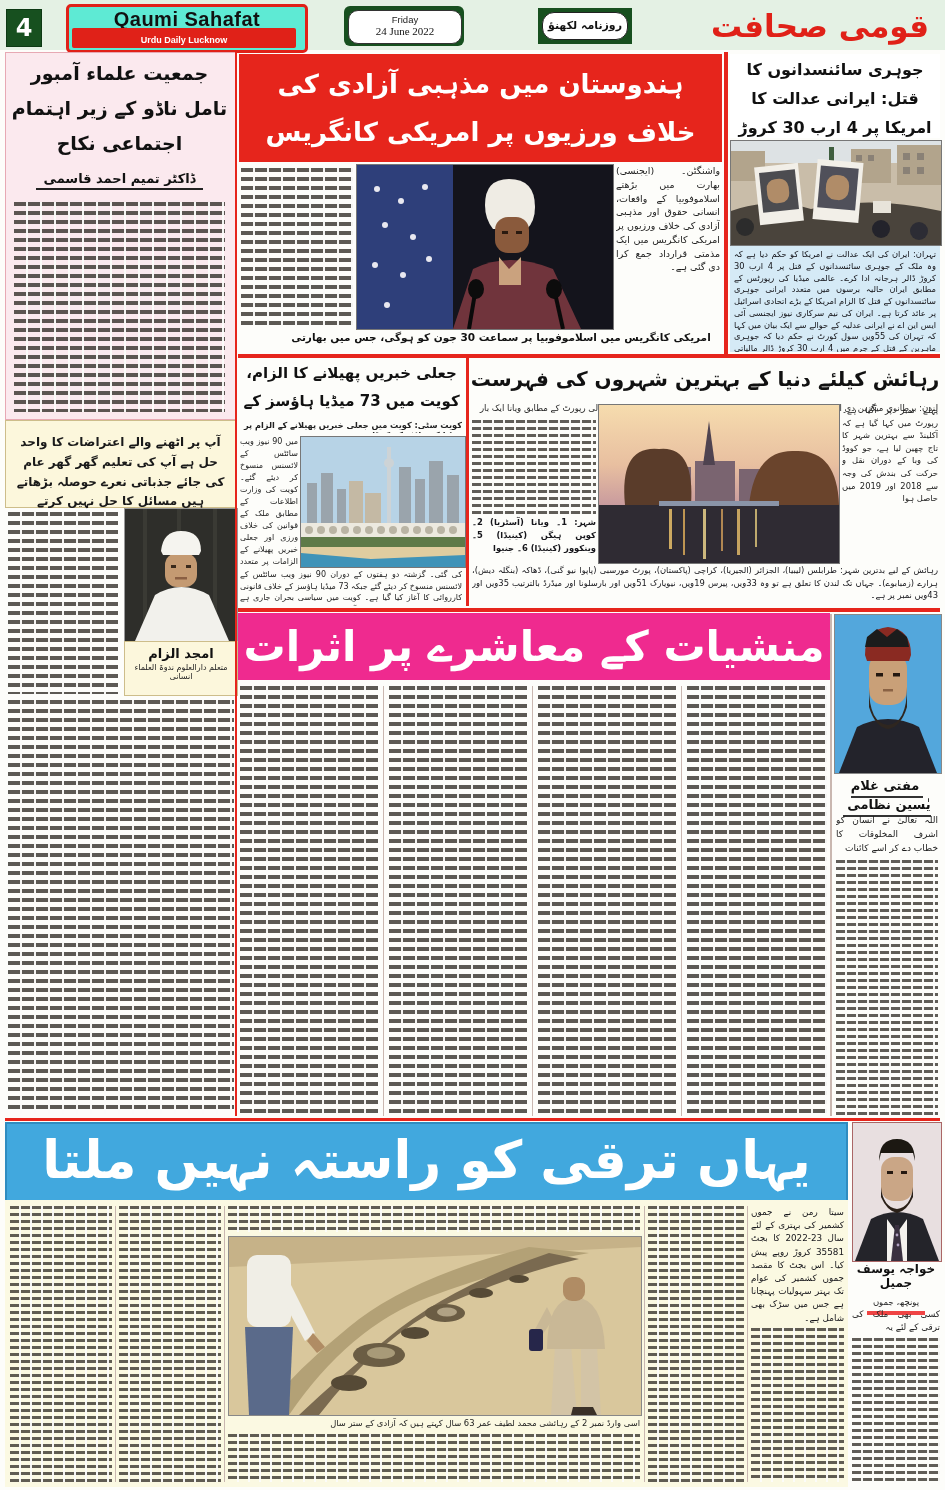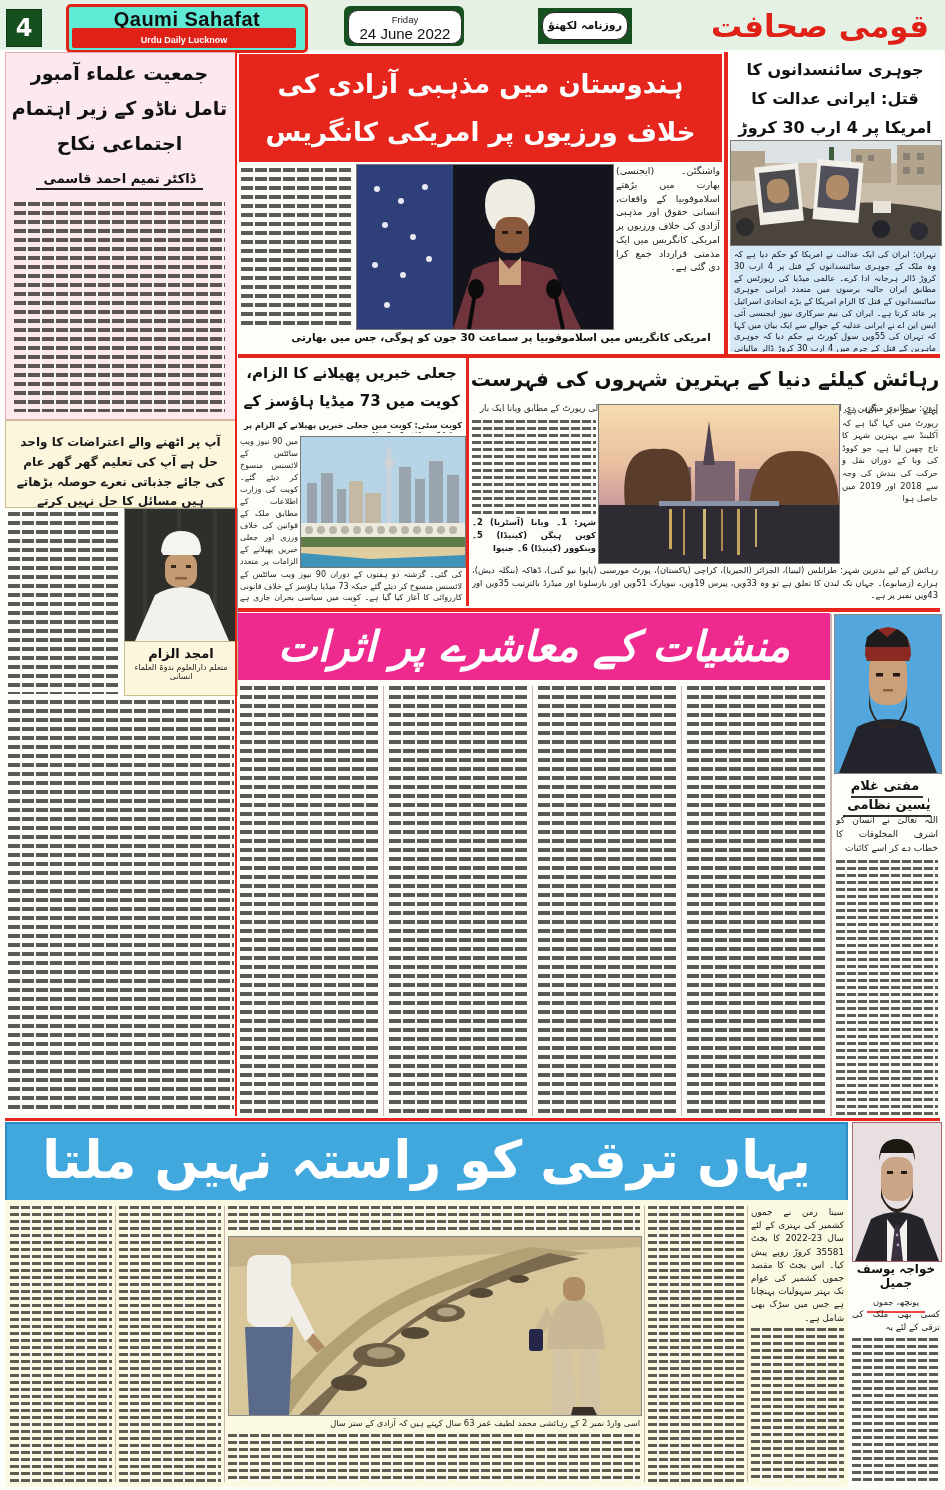--- a/index.html
+++ b/index.html
@@ -14,21 +14,21 @@
   .tf{background-image:
       repeating-linear-gradient(to right, transparent 0 12px, rgba(252,252,250,.95) 12px 14px),
       repeating-linear-gradient(to bottom, rgba(52,48,42,.8) 0 4px, transparent 4px 9px);}
   .tf-sm{background-image:
       repeating-linear-gradient(to right, transparent 0 9px, rgba(252,252,250,.95) 9px 11px),
       repeating-linear-gradient(to bottom, rgba(52,48,42,.78) 0 3px, transparent 3px 7px);}
   .vline{background:#e6251c;}
   .hline{background:#e6251c;}
   .colrule{background:#c9b7b0;}
   .h-red{background:#e6251c;color:#fff;}
-  .h-pink{background:#ef2a8f;color:#fff;font-style:italic;}
+  .h-pink{background:#ef2a8f;color:#fff;}
   .h-blue{background:#41a8de;color:#fff;}
   .lead{font-size:9.5px;line-height:1.45;color:#1c1c1c;}
   .cap{font-weight:bold;color:#111;}
   .svgph{display:block;width:100%;height:100%;}
 </style>
 </head>
 <body>
 
 <div id="page">
 
@@ -43,21 +43,21 @@
       <span style="font-family:'Liberation Sans',sans-serif;font-weight:bold;font-size:20px;color:#111;letter-spacing:.5px;">Qaumi Sahafat</span>
     </div>
     <div class="abs ctr" style="left:3px;bottom:2px;width:224px;height:20px;background:#e02118;border-radius:2px;">
       <span style="font-family:'Liberation Sans',sans-serif;font-weight:bold;font-size:9px;color:#fff;line-height:13px;">Urdu Daily Lucknow</span>
     </div>
   </div>
 
   <div class="abs" style="left:344px;top:6px;width:120px;height:40px;background:#17501f;border-radius:6px;">
     <div class="abs ctr" style="left:4px;top:4px;width:112px;height:32px;background:#fff;border:1px solid #333;border-radius:10px;">
       <div style="font-family:'Liberation Sans',sans-serif;font-size:9.5px;color:#222;margin-top:3px;">Friday</div>
-      <div style="font-family:Liberation Sans, sans-serif;font-size:15px;color:#111;">24 June 2022</div>
+      <div style="font-family:Liberation Serif, serif;font-size:11px;color:#111;">24 June 2022</div>
     </div>
   </div>
 
   <div class="abs" style="left:538px;top:8px;width:94px;height:36px;background:#17501f;">
     <div class="abs ctr" style="left:4px;top:4px;width:84px;height:26px;background:#fff;border:1px solid #222;border-radius:12px;">
       <span class="rtl" style="font-size:11px;font-weight:bold;color:#111;line-height:26px;">روزنامہ لکھنؤ</span>
     </div>
   </div>
 
   <div class="abs ctr" style="left:700px;top:4px;width:240px;height:44px;">
@@ -331,21 +331,21 @@
         <circle cx="45" cy="122" r="1.4" fill="#b0a0c0"></circle>
       <rect x="28" y="34" width="32" height="44" rx="13" fill="#caa686"></rect>
       <path d="M28 64 Q30 84 44 86 Q58 84 60 64 L60 74 Q54 88 44 90 Q34 88 28 74 Z" fill="#2a2018"></path>
       <path d="M26 38 Q26 16 44 16 Q62 16 62 38 L60 30 L28 30 Z" fill="#1c1812"></path>
       <rect x="34" y="48" width="6" height="3" fill="#241810"></rect>
         <rect x="48" y="48" width="6" height="3" fill="#241810"></rect>
     </svg>
   </div>
   <div class="abs ctr" style="left:852px;top:1262px;width:88px;height:40px;">
     <div class="rtl" style="font-size:12px;font-weight:bold;color:#111;">خواجہ یوسف جمیل</div>
-    <div class="rtl" style="font-size:8.5px;color:#222;margin-top:2px;border-bottom:2px solid #ef4444;display:inline-block;padding:0 6px 4px;">پونچھ، جموں</div>
+    <div class="rtl" style="font-size:8.5px;color:#222;margin-top:2px;border-bottom:4px solid #ef4444;display:inline-block;padding:0 6px 4px;">پونچھ، جموں</div>
   </div>
   <div class="abs rtl just clip" style="left:852px;top:1308px;width:88px;height:26px;font-size:8.8px;line-height:1.5;color:#1c1c1c;">کسی بھی ملک کی ترقی کے لئے یہ</div>
   <div class="abs tf-sm" style="left:852px;top:1338px;width:88px;height:146px;"></div>
 
   <div class="abs" style="left:5px;top:1200px;width:843px;height:287px;background:#fbf9e2;"></div>
 
   <div class="abs tf-sm" style="left:10px;top:1206px;width:102px;height:276px;"></div>
   <div class="abs tf-sm" style="left:119px;top:1206px;width:102px;height:276px;"></div>
   <div class="abs colrule" style="left:115px;top:1206px;width:1px;height:276px;"></div>
   <div class="abs colrule" style="left:224px;top:1206px;width:1px;height:276px;"></div>

